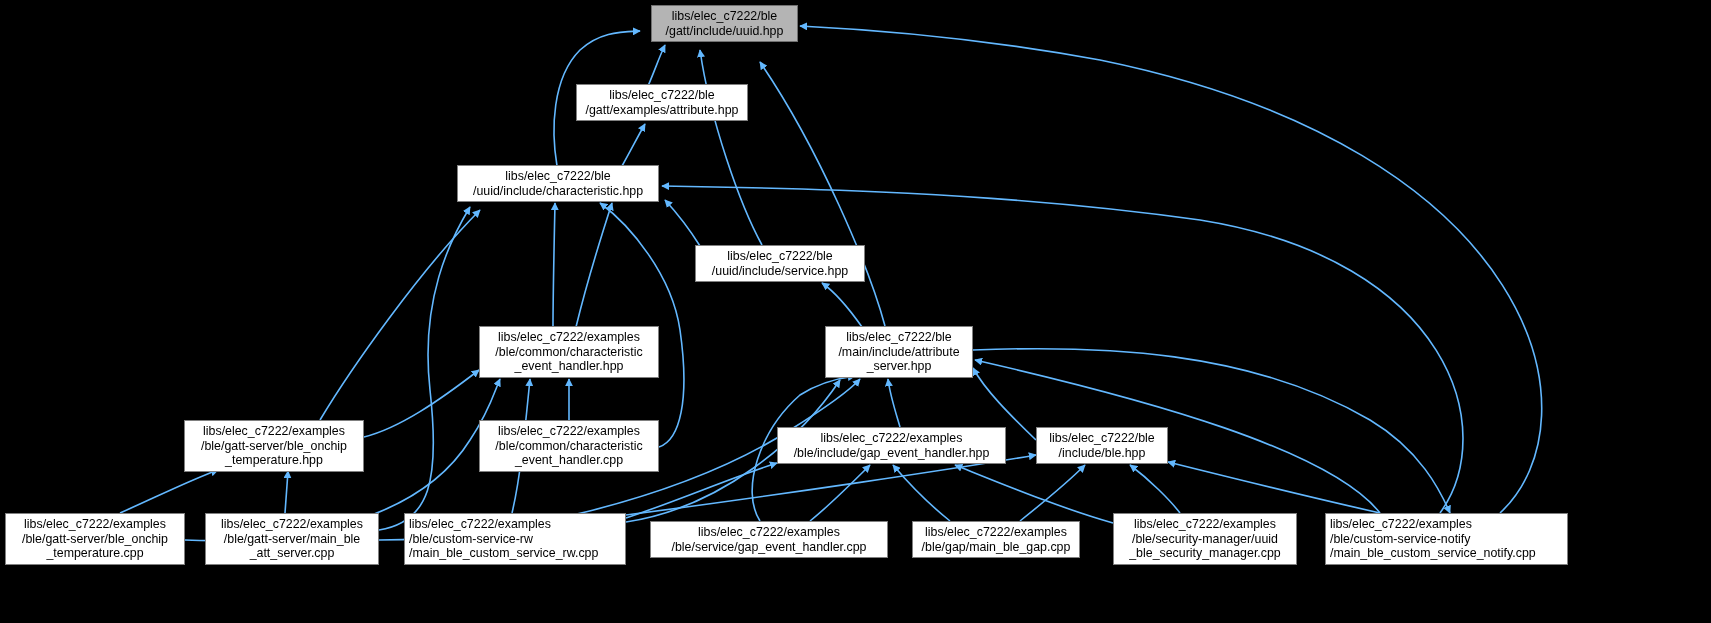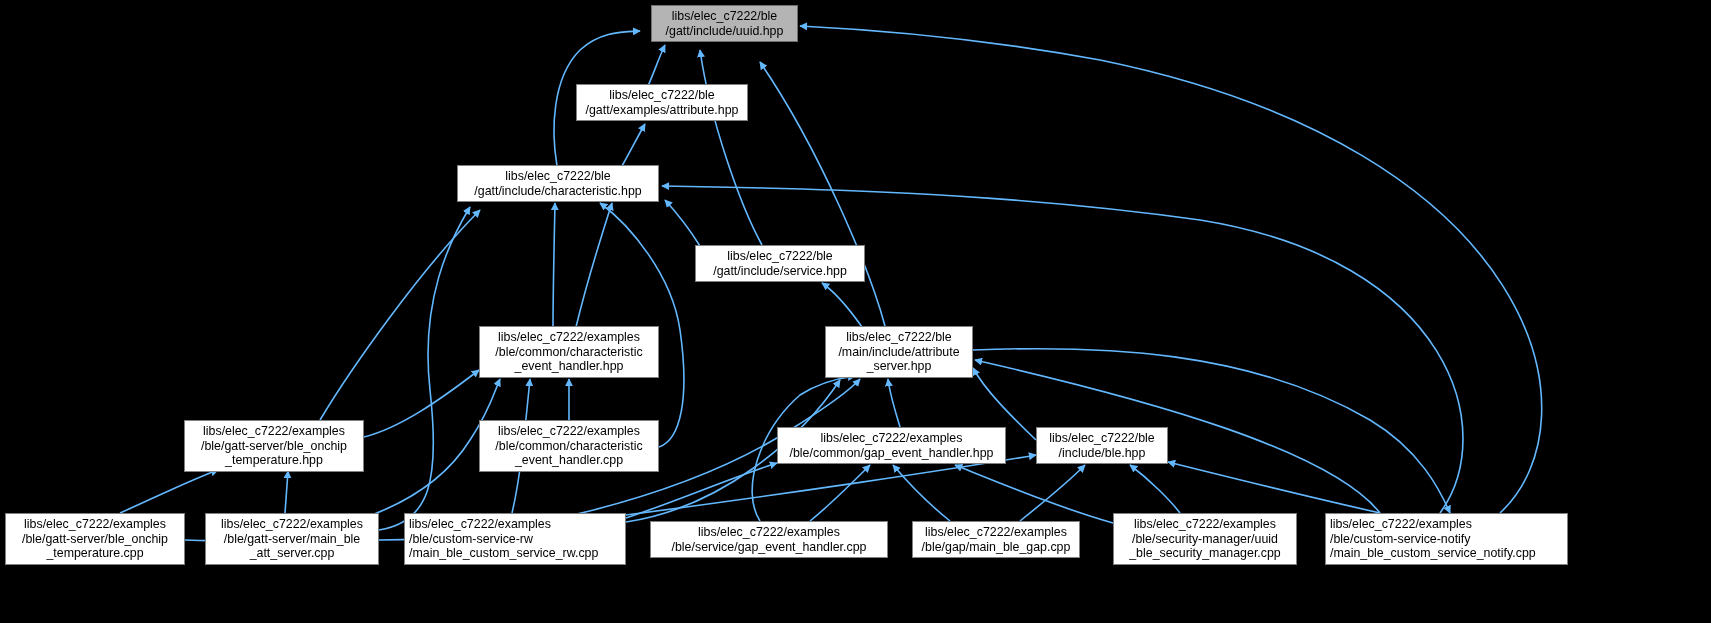--- a/index.html
+++ b/index.html
@@ -96,27 +96,27 @@
         <path d="M 1036 440 C 1010 415 985 390 973 368" fill="none" stroke="#63b8ff" stroke-width="1.6" marker-end="url(#arrow)"></path>
         <path d="M 900 427 C 895 410 890 395 888 379" fill="none" stroke="#63b8ff" stroke-width="1.6" marker-end="url(#arrow)"></path>
         <path d="M 379 540 C 500 540 680 500 790 430 C 830 405 850 390 860 379" fill="none" stroke="#63b8ff" stroke-width="1.6" marker-end="url(#arrow)"></path>
         <path d="M 185 540 C 300 545 420 520 470 440 C 490 410 495 390 500 379" fill="none" stroke="#63b8ff" stroke-width="1.6" marker-end="url(#arrow)"></path>
         <path d="M 760 521 C 740 490 760 430 800 395 C 820 382 840 378 855 376" fill="none" stroke="#63b8ff" stroke-width="1.6" marker-end="url(#arrow)"></path>
       </g>
   </svg>
   <div id="node-layer">
       <div class="node root" style="left: 651px; top: 5px; width: 147px; height: 37px;"><span>libs/elec_c7222/ble</span><span>/gatt/include/uuid.hpp</span></div>
       <div class="node" style="left: 576px; top: 84px; width: 172px; height: 37px;"><span>libs/elec_c7222/ble</span><span>/gatt/examples/attribute.hpp</span></div>
-      <div class="node" style="left: 457px; top: 165px; width: 202px; height: 37px;"><span>libs/elec_c7222/ble</span><span>/gatt/include/characteristic.hpp</span></div>
-      <div class="node" style="left: 695px; top: 245px; width: 170px; height: 37px;"><span>libs/elec_c7222/ble</span><span>/gatt/include/service.hpp</span></div>
+      <div class="node" style="left: 457px; top: 165px; width: 202px; height: 37px;"><span>libs/elec_c7222/ble</span><span>/uuid/include/characteristic.hpp</span></div>
+      <div class="node" style="left: 695px; top: 245px; width: 170px; height: 37px;"><span>libs/elec_c7222/ble</span><span>/uuid/include/service.hpp</span></div>
       <div class="node" style="left: 479px; top: 326px; width: 180px; height: 52px;"><span>libs/elec_c7222/examples</span><span>/ble/common/characteristic</span><span>_event_handler.hpp</span></div>
       <div class="node" style="left: 825px; top: 326px; width: 148px; height: 52px;"><span>libs/elec_c7222/ble</span><span>/main/include/attribute</span><span>_server.hpp</span></div>
       <div class="node" style="left: 184px; top: 420px; width: 180px; height: 52px;"><span>libs/elec_c7222/examples</span><span>/ble/gatt-server/ble_onchip</span><span>_temperature.hpp</span></div>
       <div class="node" style="left: 479px; top: 420px; width: 180px; height: 52px;"><span>libs/elec_c7222/examples</span><span>/ble/common/characteristic</span><span>_event_handler.cpp</span></div>
-      <div class="node" style="left: 777px; top: 427px; width: 229px; height: 37px;"><span>libs/elec_c7222/examples</span><span>/ble/common/gap_event_handler.hpp</span></div>
+      <div class="node" style="left: 777px; top: 427px; width: 229px; height: 37px;"><span>libs/elec_c7222/examples</span><span>/ble/include/gap_event_handler.hpp</span></div>
       <div class="node" style="left: 1036px; top: 427px; width: 132px; height: 37px;"><span>libs/elec_c7222/ble</span><span>/include/ble.hpp</span></div>
       <div class="node" style="left: 5px; top: 513px; width: 180px; height: 52px;"><span>libs/elec_c7222/examples</span><span>/ble/gatt-server/ble_onchip</span><span>_temperature.cpp</span></div>
       <div class="node" style="left: 205px; top: 513px; width: 174px; height: 52px;"><span>libs/elec_c7222/examples</span><span>/ble/gatt-server/main_ble</span><span>_att_server.cpp</span></div>
       <div class="node lefttext" style="left: 404px; top: 513px; width: 222px; height: 52px;"><span>libs/elec_c7222/examples</span><span>/ble/custom-service-rw</span><span>/main_ble_custom_service_rw.cpp</span></div>
       <div class="node" style="left: 650px; top: 521px; width: 238px; height: 37px;"><span>libs/elec_c7222/examples</span><span>/ble/service/gap_event_handler.cpp</span></div>
       <div class="node" style="left: 912px; top: 521px; width: 168px; height: 37px;"><span>libs/elec_c7222/examples</span><span>/ble/gap/main_ble_gap.cpp</span></div>
       <div class="node" style="left: 1113px; top: 513px; width: 184px; height: 52px;"><span>libs/elec_c7222/examples</span><span>/ble/security-manager/uuid</span><span>_ble_security_manager.cpp</span></div>
       <div class="node lefttext" style="left: 1325px; top: 513px; width: 243px; height: 52px;"><span>libs/elec_c7222/examples</span><span>/ble/custom-service-notify</span><span>/main_ble_custom_service_notify.cpp</span></div>
     </div>
 </div>

